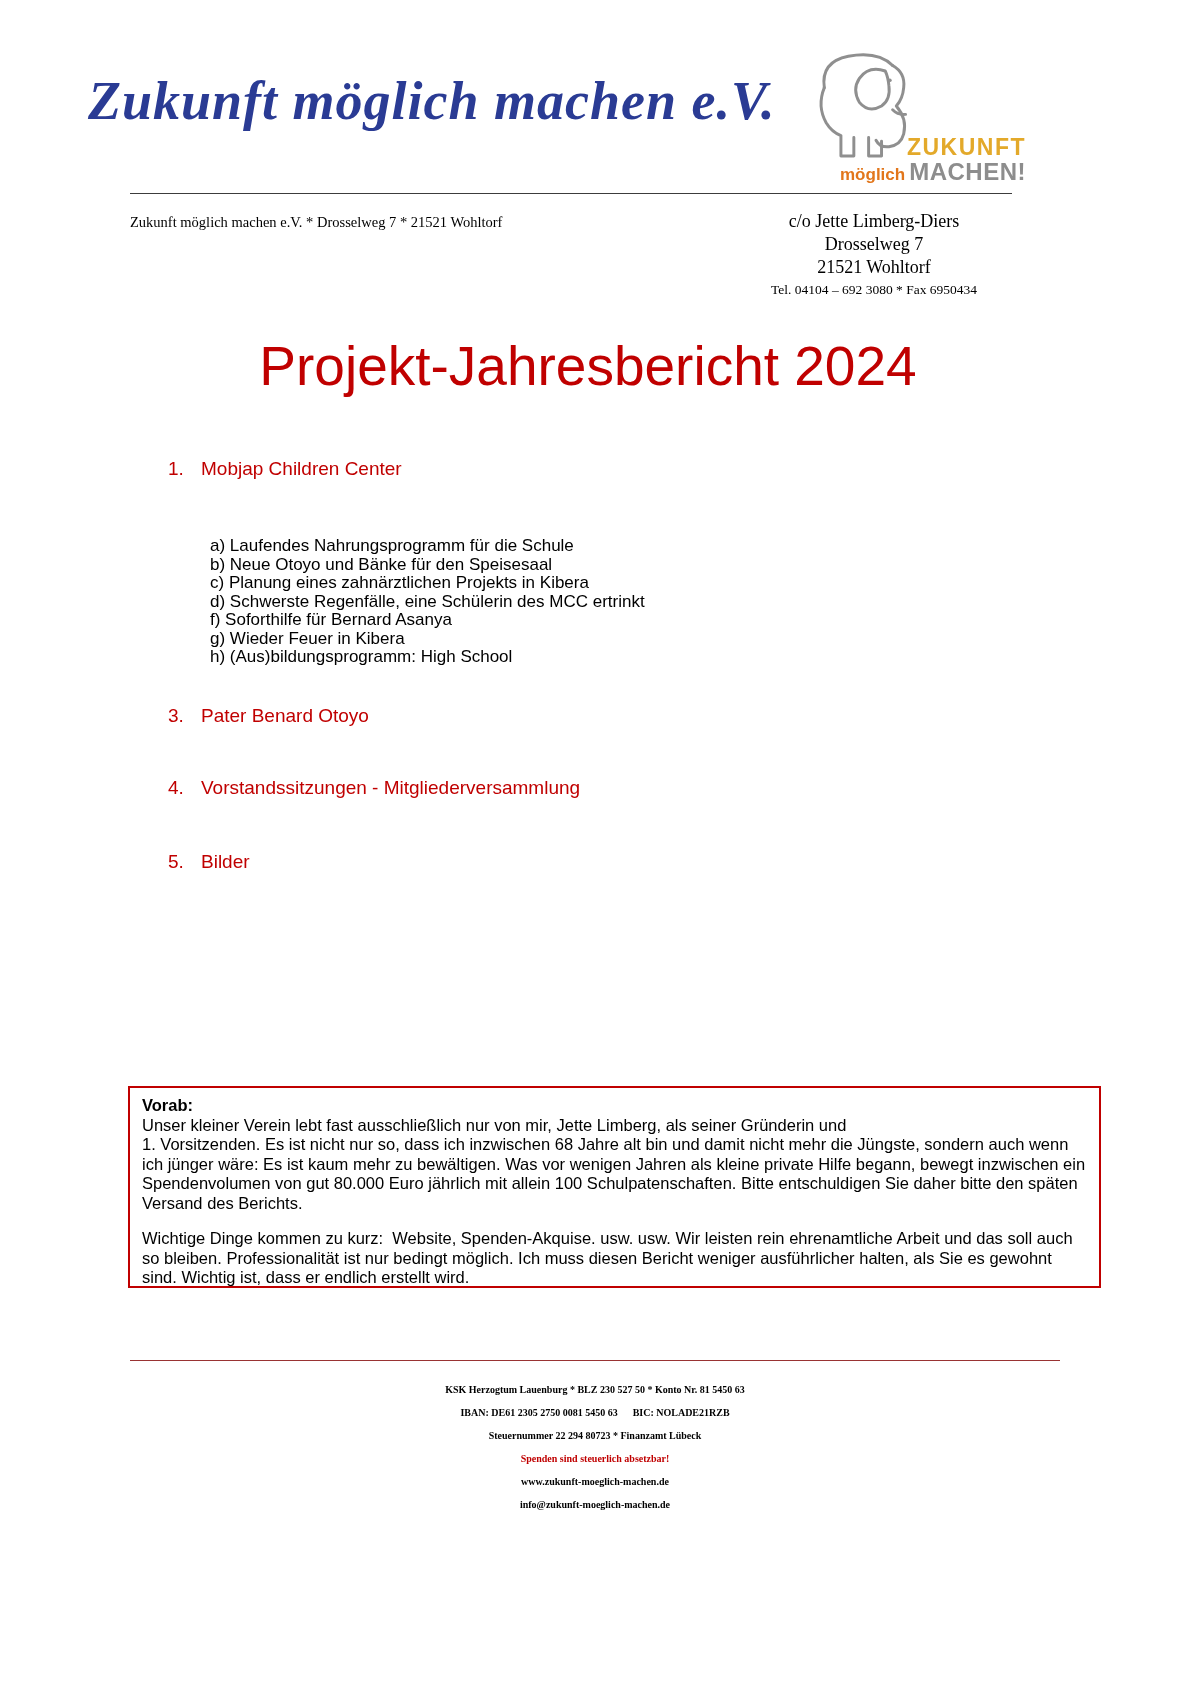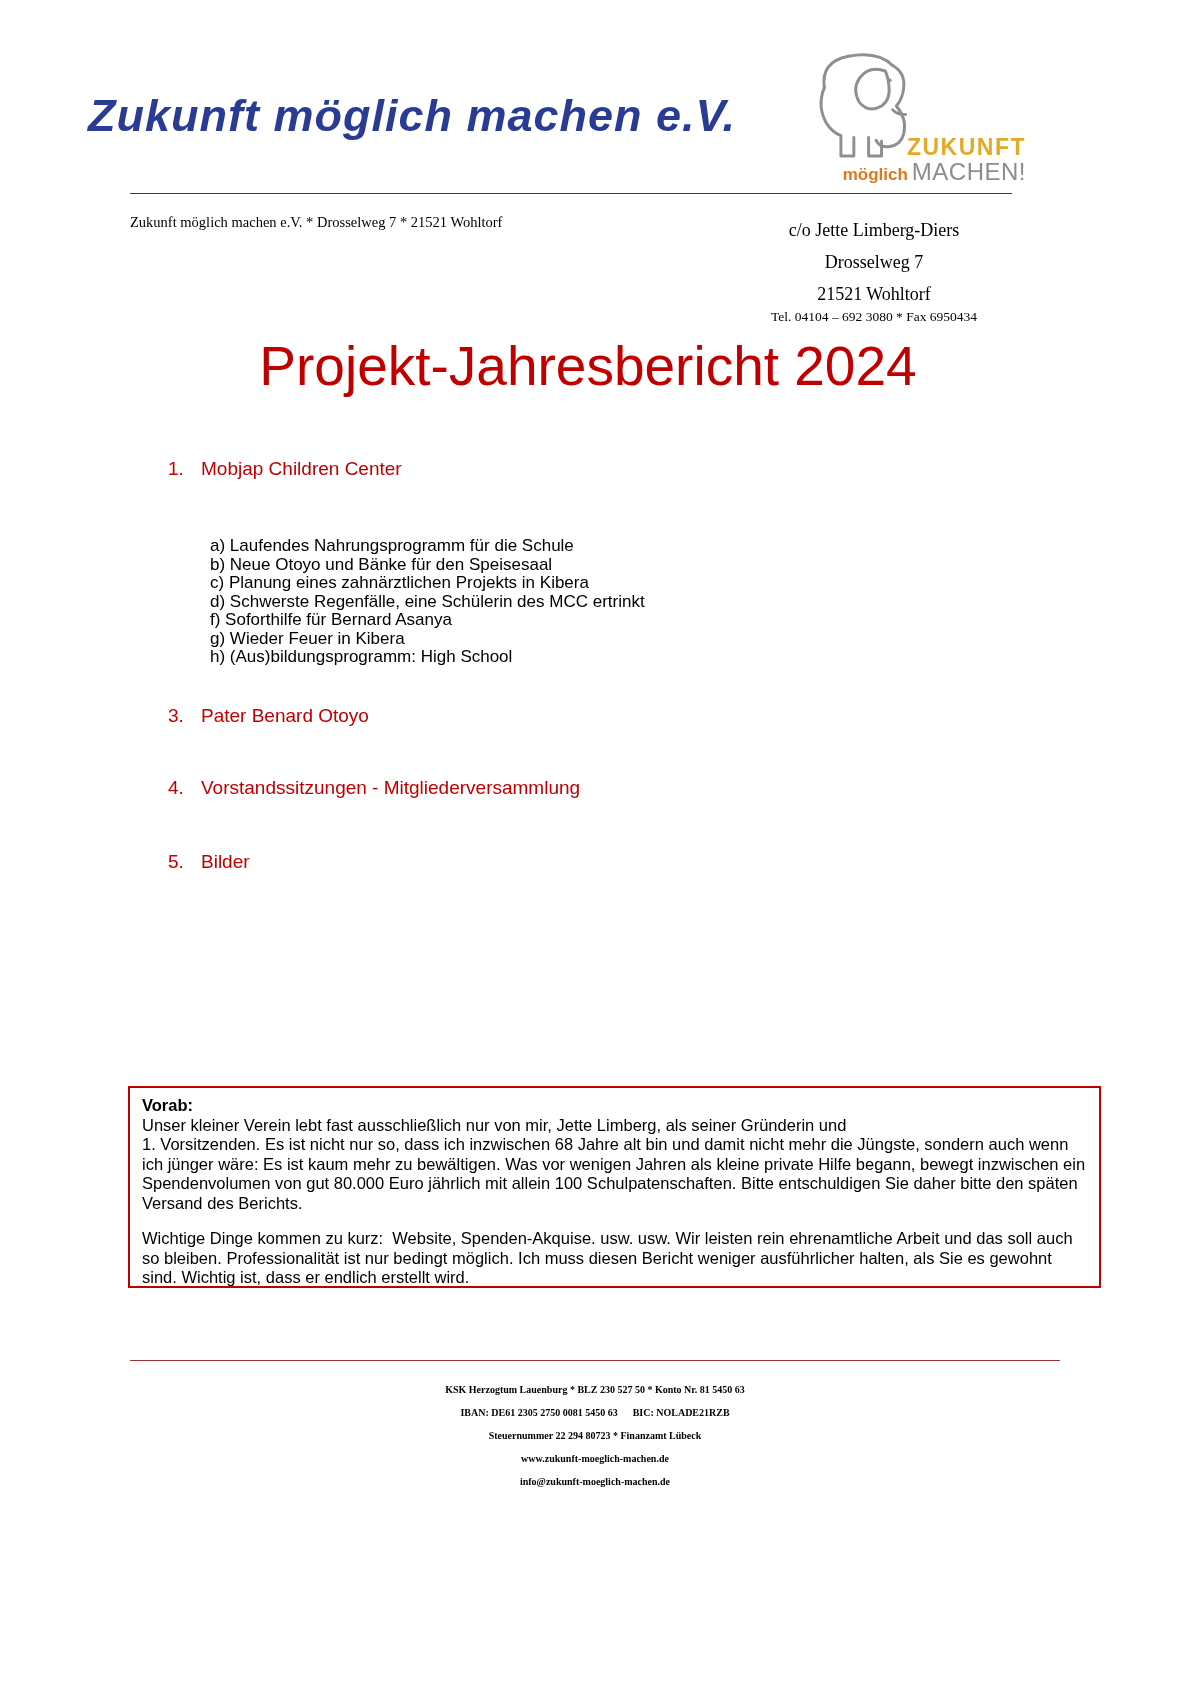--- a/index.html
+++ b/index.html
@@ -10,34 +10,34 @@
     --logo-gray:#8d8d8d;
   }
   *{box-sizing:border-box;}
   html,body{margin:0;padding:0;}
   body{width:1190px;height:1683px;background:#ffffff;font-family:"Liberation Sans",sans-serif;color:#000;}
   .page{position:relative;width:1190px;height:1683px;background:#fff;overflow:hidden;}
 
   
   .brand-script{
     position:absolute;left:88px;top:70px;
-    font-family:Liberation Sans, sans-serif;font-style:italic;font-weight:bold;
-    font-size:45px;color:var(--brand-blue);letter-spacing:1px;white-space:nowrap;margin-top:20px;
+    font-family:Liberation Serif, serif;font-style:italic;font-weight:bold;
+    font-size:54px;color:var(--brand-blue);letter-spacing:1px;white-space:nowrap;
   }
   .logo{position:absolute;left:788px;top:34px;width:240px;height:152px;}
   .elephant{position:absolute;left:16px;top:0px;}
   .logo-text{position:absolute;right:2px;bottom:2px;text-align:right;line-height:1.05;}
   .logo-zukunft{font-size:23px;font-weight:bold;color:var(--logo-gold);letter-spacing:1.5px;}
   .logo-moeglich{font-size:17px;font-weight:bold;color:var(--logo-orange);margin-right:4px;}
-  .logo-machen{font-size:24px;font-weight:normal;color:var(--logo-gray);letter-spacing:0.5px;}
+  .logo-machen{font-size:24px;font-weight:bold;color:var(--logo-gray);letter-spacing:0.5px;}
   .header-rule{position:absolute;left:130px;top:193px;width:882px;border-top:1.5px solid #3c3c3c;}
 
   .sender-line{position:absolute;left:130px;top:214px;font-family:"Liberation Serif",serif;font-size:14.5px;}
   .address-block{position:absolute;left:724px;top:210px;width:300px;text-align:center;font-family:"Liberation Serif",serif;}
-  .address-line{font-size:18px;line-height:23px;margin-top:9px;}
+  .address-line{font-size:18px;line-height:23px;}
   .address-tel{font-size:13.5px;line-height:21px;}
 
   .doc-title{
     position:absolute;left:0;top:334px;width:1176px;margin:0;
     text-align:center;font-family:"Liberation Sans",sans-serif;font-weight:400;
     font-size:55px;color:var(--accent-red);
   }
 
   
   .toc{position:absolute;left:168px;top:458px;width:900px;}
@@ -153,17 +153,18 @@
     <p>Unser kleiner Verein lebt fast ausschließlich nur von mir, Jette Limberg, als seiner Gründerin und
 1. Vorsitzenden. Es ist nicht nur so, dass ich inzwischen 68 Jahre alt bin und damit nicht mehr die Jüngste, sondern auch wenn ich jünger wäre: Es ist kaum mehr zu bewältigen. Was vor wenigen Jahren als kleine private Hilfe begann, bewegt inzwischen ein Spendenvolumen von gut 80.000 Euro jährlich mit allein 100 Schulpatenschaften. Bitte entschuldigen Sie daher bitte den späten Versand des Berichts.</p>
     <p>Wichtige Dinge kommen zu kurz:  Website, Spenden-Akquise. usw. usw. Wir leisten rein ehrenamtliche Arbeit und das soll auch so bleiben. Professionalität ist nur bedingt möglich. Ich muss diesen Bericht weniger ausführlicher halten, als Sie es gewohnt sind. Wichtig ist, dass er endlich erstellt wird.</p>
   </div>
 
   <div class="footer-rule"></div>
   <div class="footer-text">
     <div class="footer-line">KSK Herzogtum Lauenburg * BLZ 230 527 50 * Konto Nr. 81 5450 63</div>
     <div class="footer-line">IBAN: DE61 2305 2750 0081 5450 63      BIC: NOLADE21RZB</div>
     <div class="footer-line">Steuernummer 22 294 80723 * Finanzamt Lübeck</div>
+    <div class="footer-line footer-red">Spenden sind steuerlich absetzbar!</div>
     <div class="footer-line">www.zukunft-moeglich-machen.de</div>
     <div class="footer-line">info@zukunft-moeglich-machen.de</div>
   </div>
 
 </div>
 
 </body></html>

